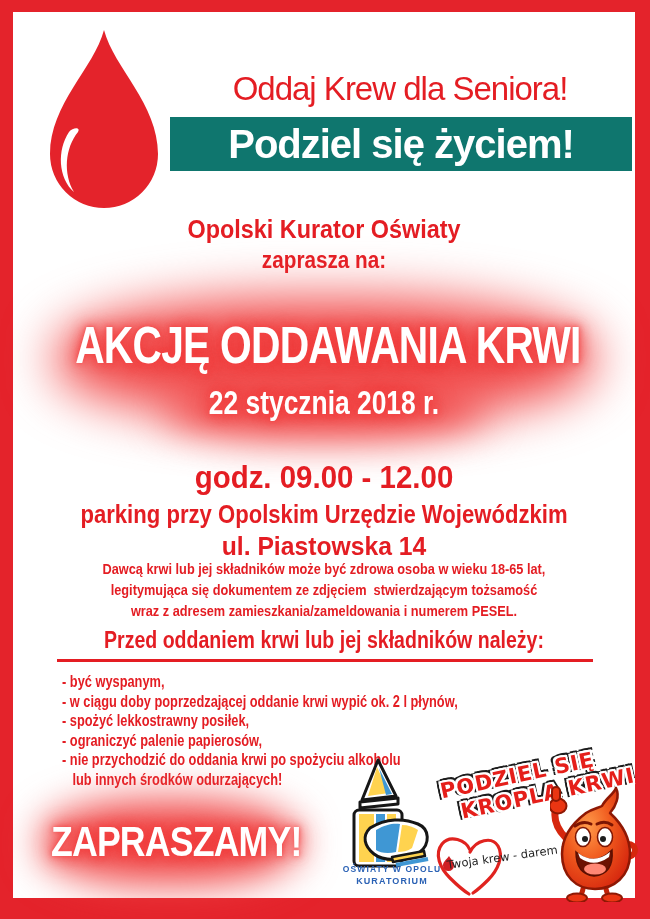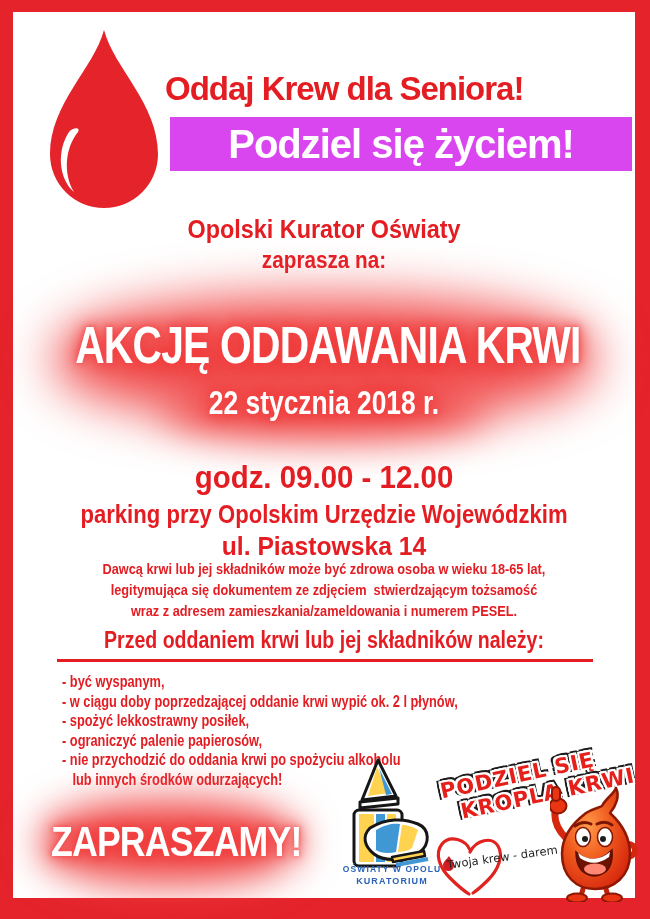--- a/index.html
+++ b/index.html
@@ -12,23 +12,23 @@
   .b-bottom{left:0;top:898px;width:650px;height:21px;}
 
   .row{position:absolute;left:13px;width:622px;text-align:center;color:#e41d23;font-weight:bold;}
   .sx80{transform:scaleX(.80);transform-origin:50% 0;}
   .sx85{transform:scaleX(.85);transform-origin:50% 0;}
   .sx90{transform:scaleX(.90);transform-origin:50% 0;}
   .sx95{transform:scaleX(.95);transform-origin:50% 0;}
 
   .drop-icon{position:absolute;left:44px;top:24px;width:120px;height:198px;}
 
-  .main-title{position:absolute;left:165px;top:70px;width:470px;
-              color:#e41d23;font-weight:bold;font-size:33px;letter-spacing:-1px;white-space:nowrap;}
-  .sub-banner{position:absolute;left:170px;top:117px;width:462px;height:54px;background:#d946ef;}
+  .main-title{position:absolute;left:165px;top:70px;width:470px;text-align:center;
+              color:#e41d23;font-weight:normal;font-size:33px;letter-spacing:-1px;white-space:nowrap;}
+  .sub-banner{position:absolute;left:170px;top:117px;width:462px;height:54px;background:#0f766e;}
   .sub-banner span{display:block;width:100%;text-align:center;line-height:54px;color:#ffffff;
                    font-weight:bold;font-size:40px;letter-spacing:-1px;white-space:nowrap;}
 
   .organizer{top:214px;font-size:26px;white-space:nowrap;}
   .invite{top:247px;font-size:23px;white-space:nowrap;}
 
   .glow-cloud{position:absolute;background:#f14a4a;border-radius:45%;filter:blur(26px);}
   .gc1{left:55px;top:298px;width:540px;height:122px;}
   .gc2{left:165px;top:380px;width:320px;height:56px;filter:blur(20px);}
   .gc3{left:42px;top:800px;width:255px;height:85px;filter:blur(20px);}

